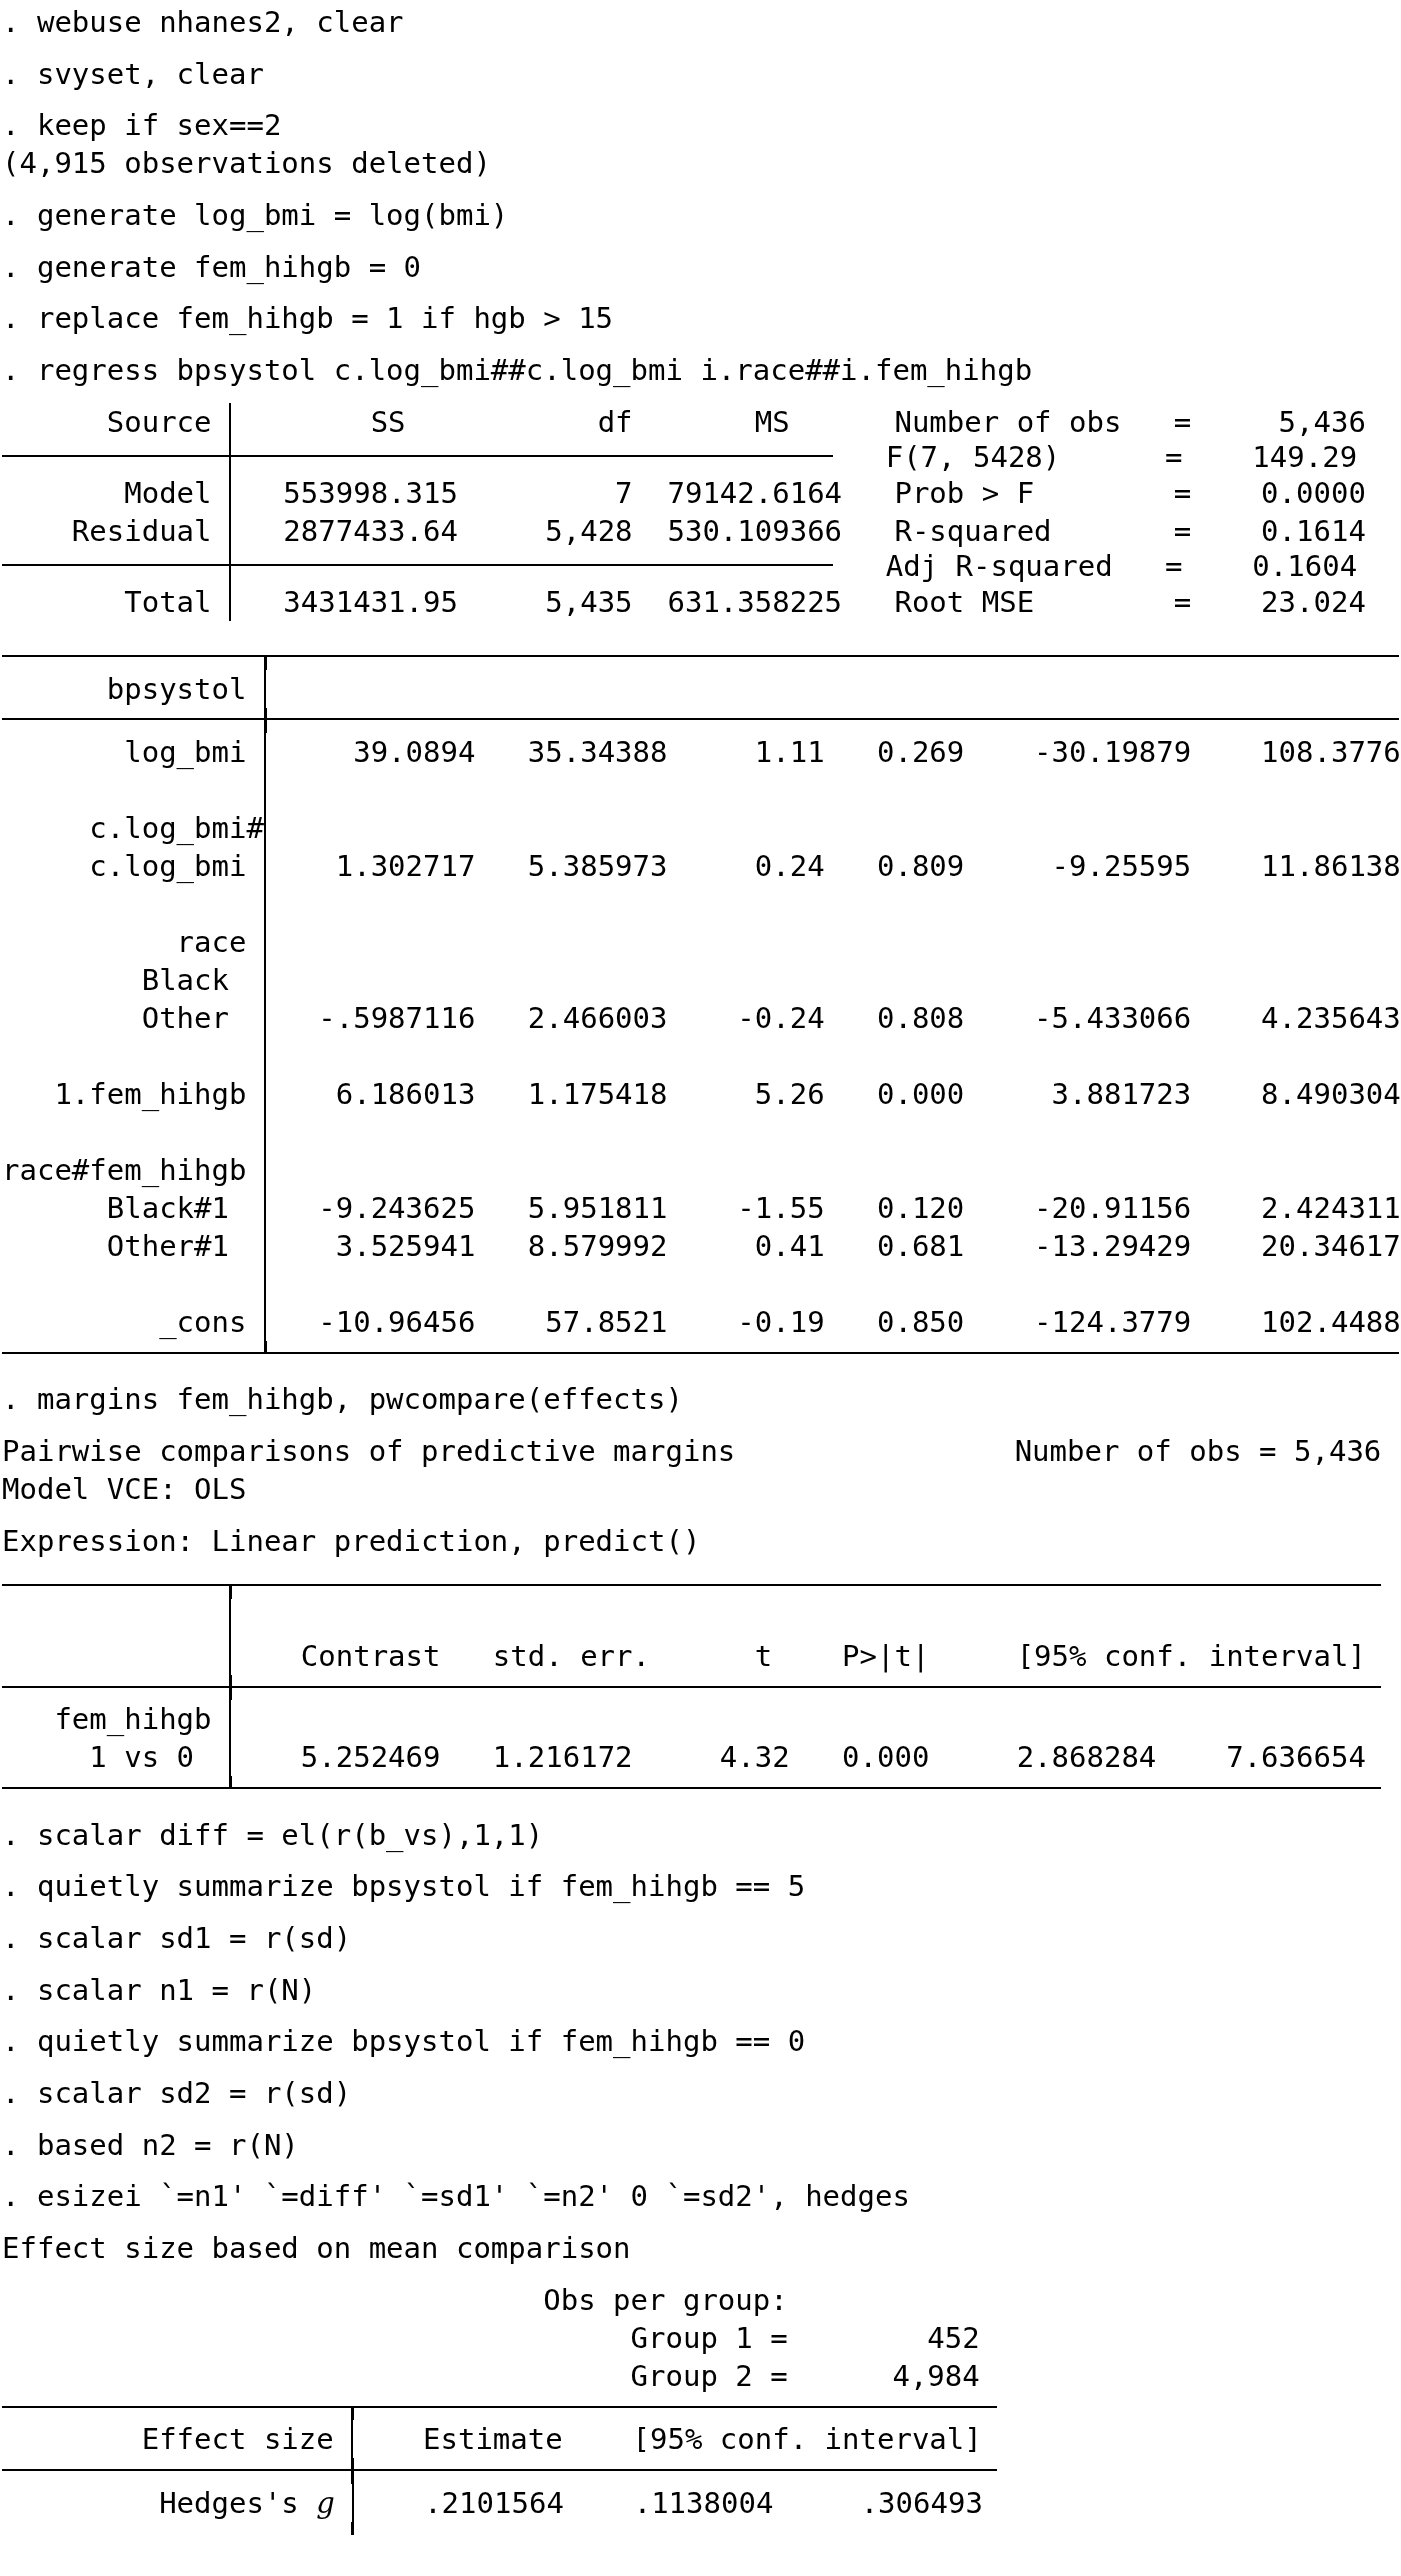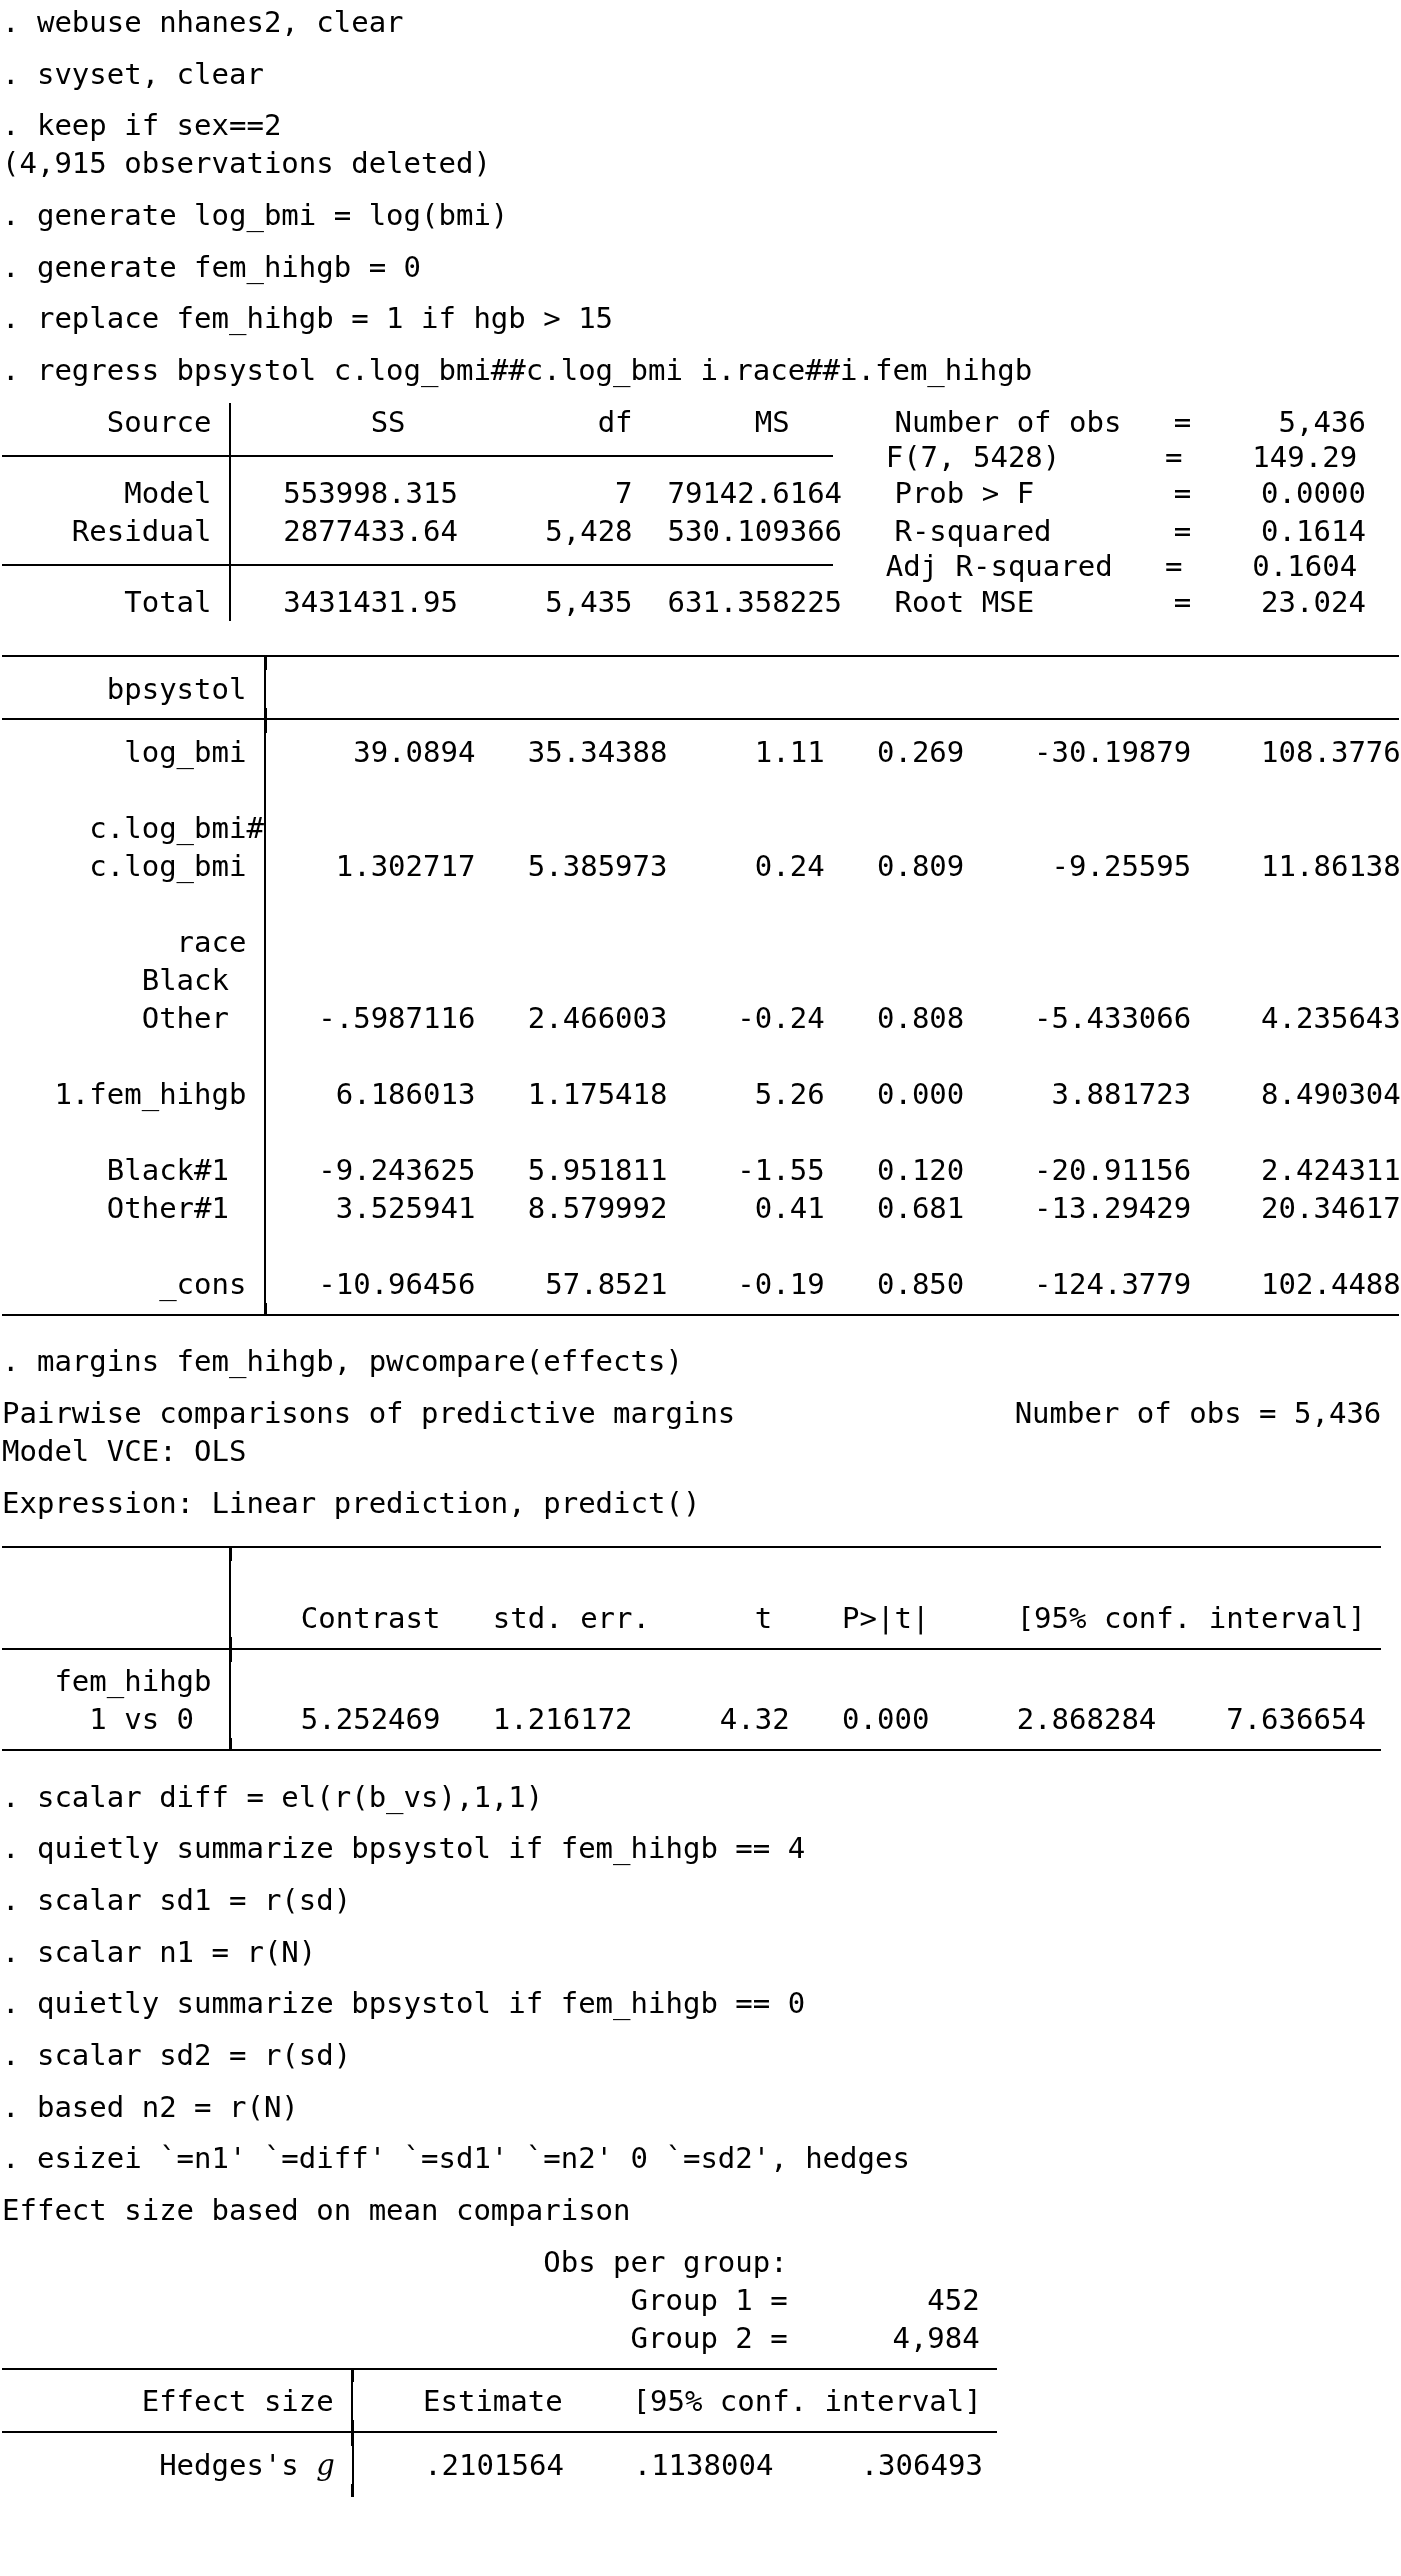--- a/index.html
+++ b/index.html
@@ -134,20 +134,24 @@
       </div>
       <div class="trow">
         <span class="tlabel">   1.fem_hihgb </span>
         <span class="ttext">   6.186013   1.175418     5.26   0.000     3.881723    8.490304</span>
       </div>
       <div class="trow">
         <span class="tlabel"></span>
         <span class="ttext"></span>
       </div>
       <div class="trow">
+        <span class="tlabel">race#fem_hihgb </span>
+        <span class="ttext"></span>
+      </div>
+      <div class="trow">
         <span class="tlabel">      Black#1  </span>
         <span class="ttext">  -9.243625   5.951811    -1.55   0.120    -20.91156    2.424311</span>
       </div>
       <div class="trow">
         <span class="tlabel">      Other#1  </span>
         <span class="ttext">   3.525941   8.579992     0.41   0.681    -13.29429    20.34617</span>
       </div>
       <div class="trow">
         <span class="tlabel"></span>
         <span class="ttext"></span>
@@ -194,21 +198,21 @@
         <span class="ttext">   5.252469   1.216172     4.32   0.000     2.868284    7.636654</span>
       </div>
       <div class="hr-row">
         <div class="hline"></div>
         <div class="vseg upper"></div>
       </div>
     </div>
     <div class="line blank"></div>
     <div class="line">. scalar diff = el(r(b_vs),1,1)</div>
     <div class="line blank"></div>
-    <div class="line">. quietly summarize bpsystol if fem_hihgb == 4</div>
+    <div class="line">. quietly summarize bpsystol if fem_hihgb == 5</div>
     <div class="line blank"></div>
     <div class="line">. scalar sd1 = r(sd)</div>
     <div class="line blank"></div>
     <div class="line">. scalar n1 = r(N)</div>
     <div class="line blank"></div>
     <div class="line">. quietly summarize bpsystol if fem_hihgb == 0</div>
     <div class="line blank"></div>
     <div class="line">. scalar sd2 = r(sd)</div>
     <div class="line blank"></div>
     <div class="line">. based n2 = r(N)</div>

